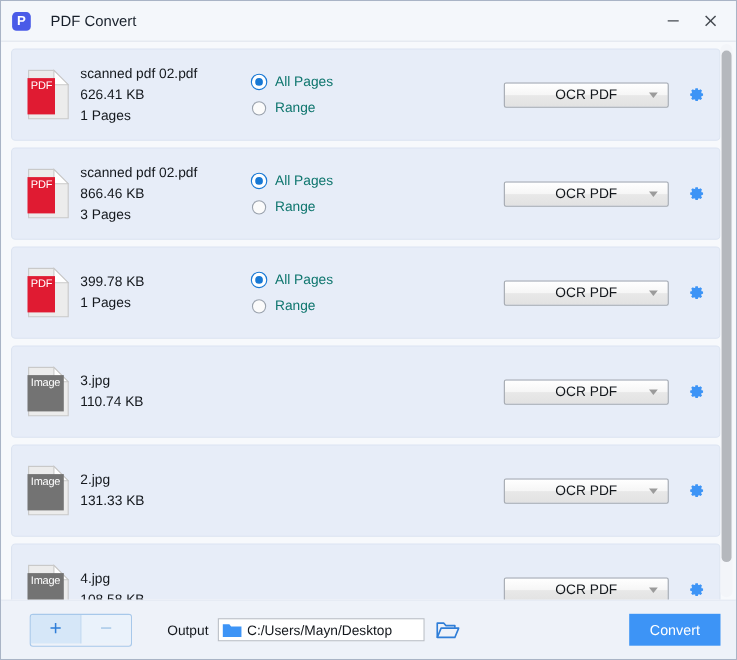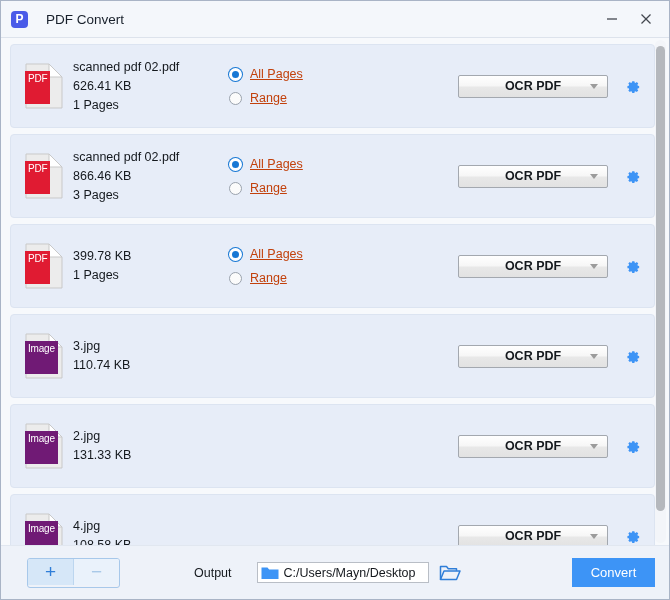--- a/index.html
+++ b/index.html
@@ -107,21 +107,21 @@
     bottom: 5px;
     height: 33px;
     line-height: 15px;
     padding: 0 3px;
     color: #ffffff;
     font-size: 10px;
     font-family: "Liberation Sans", sans-serif;
     letter-spacing: -0.2px;
   }
   .badge.pdf { background: #e01b32; }
-  .badge.image { background: #701a75; }
+  .badge.image { background: #737373; }
 
   .file-meta {
     margin-left: 10px;
     width: 150px;
     flex: 0 0 150px;
     line-height: 19px;
   }
   .file-meta div {
     font-size: 12.5px;
     color: #14181d;
@@ -152,30 +152,28 @@
     border: 3px solid #ffffff;
     box-shadow: 0 0 0 1px #1878d4;
   }
   .radio.off {
     background: #fbfbfb;
     border: 1px solid #9aa2ad;
   }
   .radio-label {
     margin-left: 8px;
     font-size: 12.5px;
-    color: #c2410c;
-    text-decoration: underline;
+    color: #0f766e;
   }
 
   
   .right-controls {
     margin-left: auto;
     display: flex;
-    align-items: flex-end;
-    font-weight: bold;
+    align-items: center;
   }
   .combo {
     width: 150px;
     height: 23px;
     box-sizing: border-box;
     border: 1px solid #a3a8af;
     border-radius: 2px;
     background: linear-gradient(180deg, #ffffff 0%, #f6f6f6 48%, #e8e8e8 52%, #e2e2e2 100%);
     position: relative;
     display: flex;
@@ -255,27 +253,27 @@
   .addrem-btn.add {
     background: #d6e7f8;
     color: #2f7ed8;
   }
   .addrem-btn.rem {
     background: #eaf2fb;
     color: #a9c9e8;
     border-left: 1px solid #bcd6ef;
   }
   .output-label {
-    margin-left: 74px;
+    margin-left: 32px;
     font-size: 12.5px;
     color: #14181d;
   }
   .output-field {
-    margin-left: 25px;
-    width: 172px;
+    margin-left: 8px;
+    width: 188px;
     height: 21px;
     box-sizing: border-box;
     background: #ffffff;
     border: 1px solid #b9bec6;
     display: flex;
     align-items: center;
     padding: 0 3px;
   }
   .folder-glyph { flex: 0 0 auto; display: block; }
   .output-path {

